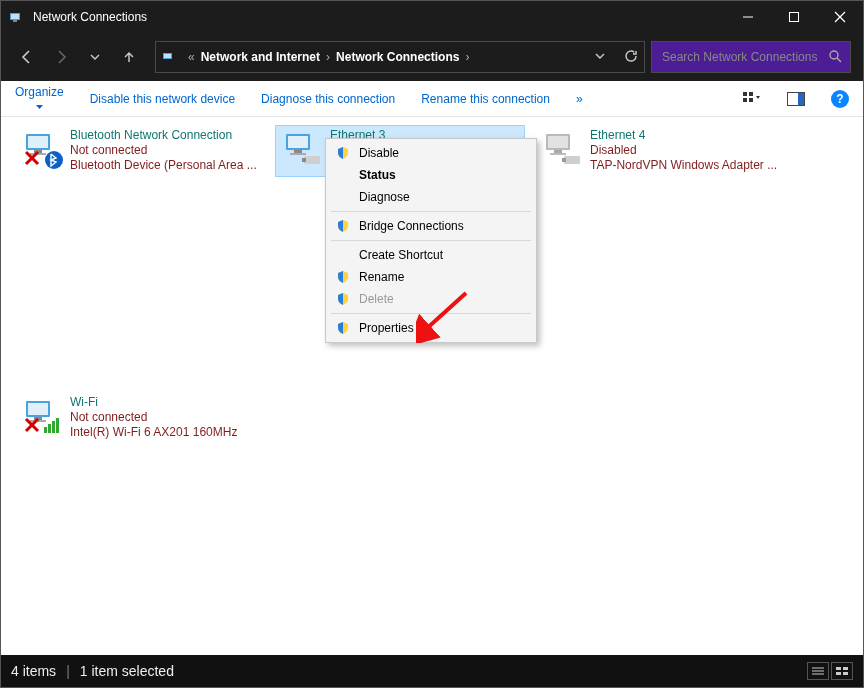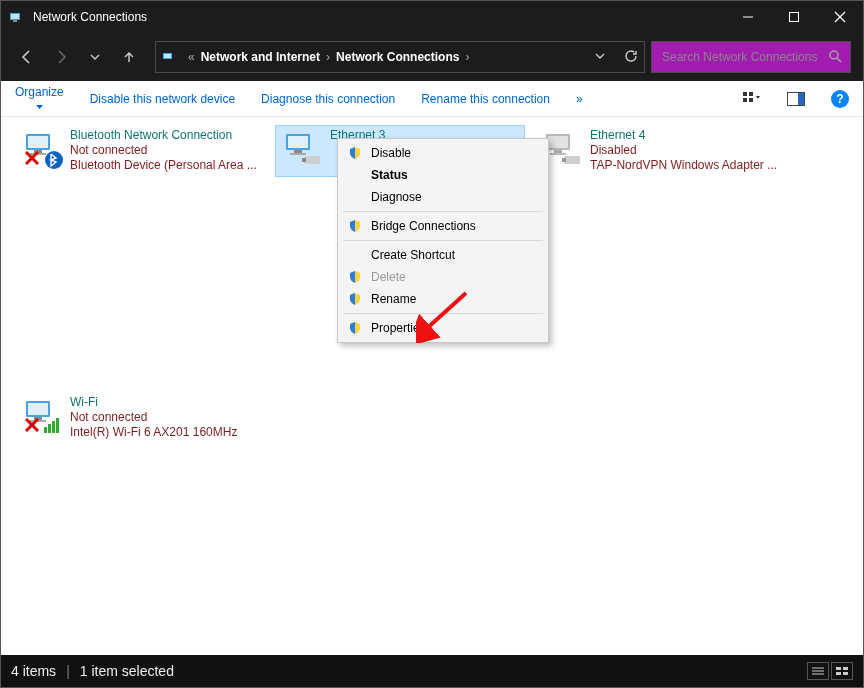--- a/index.html
+++ b/index.html
@@ -68,21 +68,21 @@
   .address-icon {
     width: 16px; height: 16px;
     display: inline-flex; margin-right: 4px;
   }
   .address-right {
     margin-left: auto;
     display: flex; gap: 18px; align-items: center;
     color: #ccc;
   }
   .searchbox {
-    background: #a21caf;
+    background: #4c1d95;
     border: 1px solid #4a4a4a;
     height: 32px;
     width: 200px;
     display: flex;
     align-items: center;
     padding: 0 8px;
     color: #888;
     gap: 8px;
   }
   .searchbox input {
@@ -132,21 +132,21 @@
     width: 44px; height: 44px;
     position: relative;
     flex-shrink: 0;
   }
   .conn .info { line-height: 15px; overflow:hidden; }
   .conn .n1 { color: #0f766e; white-space:nowrap; overflow:hidden; text-overflow:ellipsis;}
   .conn .n2, .conn .n3 { color: #7f1d1d; white-space:nowrap; overflow:hidden; text-overflow:ellipsis;}
   
   .ctxmenu {
     position: absolute;
-    left: 336px;
+    left: 324px;
     top: 137px;
     width: 212px;
     background: #f4f4f4;
     border: 1px solid #c8c8c8;
     box-shadow: 3px 3px 6px rgba(0,0,0,0.25);
     padding: 3px;
     z-index: 100;
   }
   .ctxmenu .mi {
     display: flex;
@@ -420,37 +420,37 @@
           <path d="M7 1v12C4.5 12 2 10 2 7V3l5-2z" fill="#2a7de1"></path>
         </svg>
     </span>
     <span>Bridge Connections</span>
   </div>
   <hr>
   <div class="mi">
     <span class="mi-icon"></span>
     <span>Create Shortcut</span>
   </div>
+  <div class="mi">
+    <span class="mi-icon">
+      <svg width="14" height="14" viewBox="0 0 14 14">
+          <path d="M7 1l5 2v4c0 3-2.5 5-5 6C4.5 12 2 10 2 7V3l5-2z" fill="#ffd23f"></path>
+          <path d="M7 1v12C4.5 12 2 10 2 7V3l5-2z" fill="#2a7de1"></path>
+        </svg>
+    </span>
+    <span>Rename</span>
+  </div>
   <div class="mi disabled">
     <span class="mi-icon">
       <svg width="14" height="14" viewBox="0 0 14 14">
           <path d="M7 1l5 2v4c0 3-2.5 5-5 6C4.5 12 2 10 2 7V3l5-2z" fill="#ffd23f"></path>
           <path d="M7 1v12C4.5 12 2 10 2 7V3l5-2z" fill="#2a7de1"></path>
         </svg>
     </span>
     <span>Delete</span>
-  </div>
-  <div class="mi">
-    <span class="mi-icon">
-      <svg width="14" height="14" viewBox="0 0 14 14">
-          <path d="M7 1l5 2v4c0 3-2.5 5-5 6C4.5 12 2 10 2 7V3l5-2z" fill="#ffd23f"></path>
-          <path d="M7 1v12C4.5 12 2 10 2 7V3l5-2z" fill="#2a7de1"></path>
-        </svg>
-    </span>
-    <span>Rename</span>
   </div>
   <hr>
   <div class="mi">
     <span class="mi-icon">
       <svg width="14" height="14" viewBox="0 0 14 14">
           <path d="M7 1l5 2v4c0 3-2.5 5-5 6C4.5 12 2 10 2 7V3l5-2z" fill="#ffd23f"></path>
           <path d="M7 1v12C4.5 12 2 10 2 7V3l5-2z" fill="#2a7de1"></path>
         </svg>
     </span>
     <span>Properties</span>

